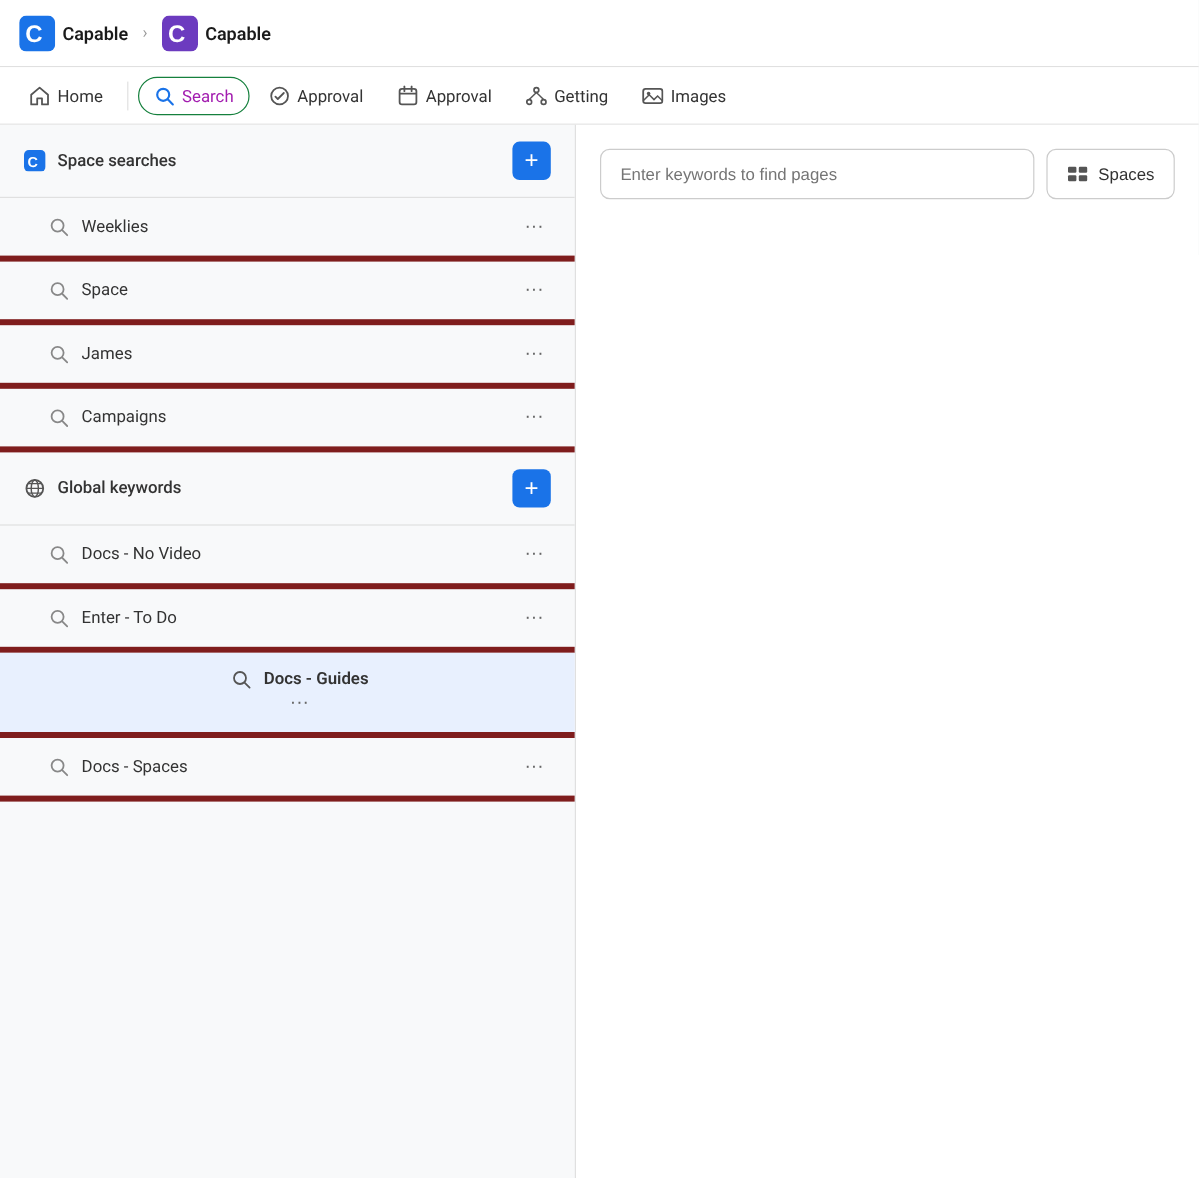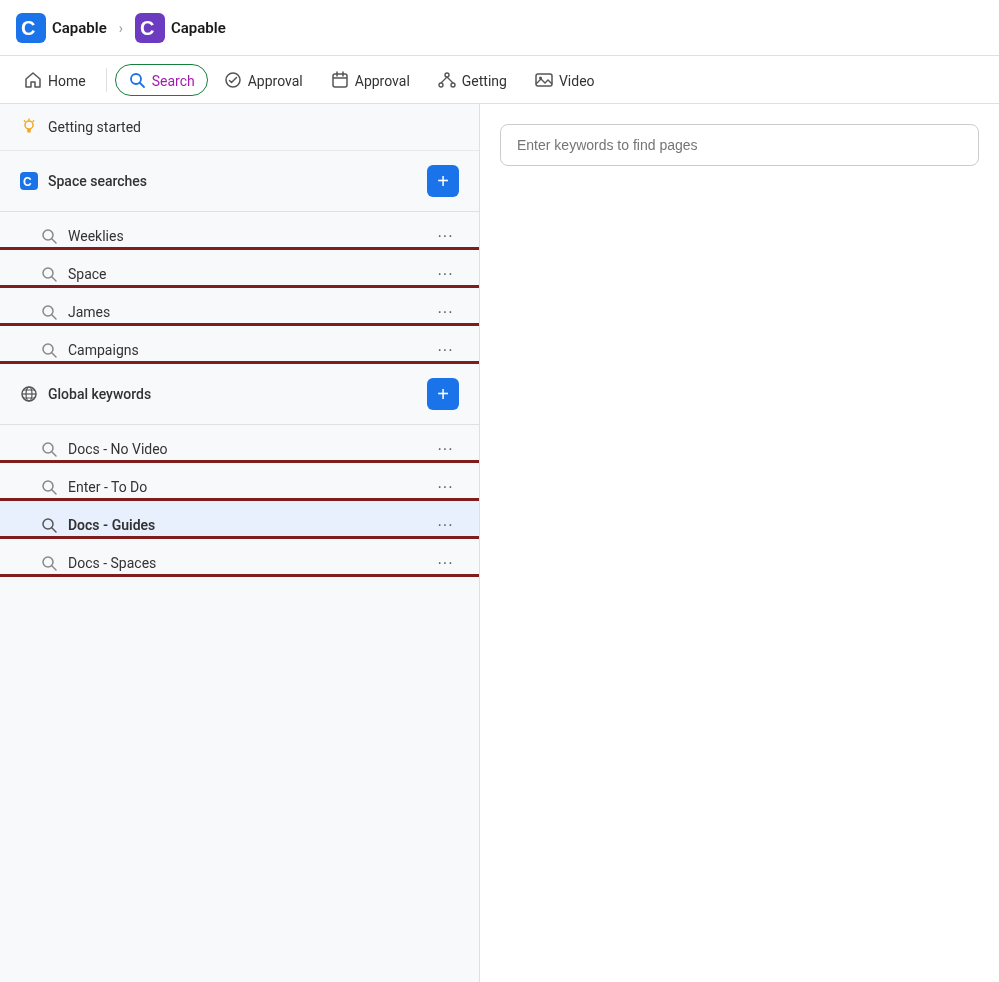--- a/index.html
+++ b/index.html
@@ -128,29 +128,30 @@
       color: white;
       font-size: 20px;
       font-weight: 300;
       line-height: 1;
     }
 
     .sidebar-sub-item {
       display: flex;
       align-items: center;
       justify-content: space-between;
-      padding: 13px 20px 0 40px;
-      border-bottom: 3px solid #7f1d1d;
+      padding: 13px 20px 13px 40px;
+      border-bottom: 5px solid #7f1d1d;
       cursor: pointer;
       font-size: 14px;
       color: #333;
     }
     .sidebar-sub-item.active {
       background: #e8f0fe;
       font-weight: 600;
+      flex-direction: column;
     }
     .sidebar-sub-item-left {
       display: flex;
       align-items: center;
       gap: 10px;
     }
     .more-btn {
       background: none;
       border: none;
       cursor: pointer;
@@ -271,39 +272,28 @@
     </svg>
     <span>Getting</span>
   </div>
 
   <div class="nav-item">
     <svg class="icon-svg" viewBox="0 0 18 18">
       <rect x="1" y="3" width="16" height="12" rx="2" fill="none" stroke="#555" stroke-width="1.5"></rect>
       <circle cx="5.5" cy="7" r="1.5" fill="#555"></circle>
       <polyline points="1,13 6,8 10,12 13,9 17,13" fill="none" stroke="#555" stroke-width="1.3"></polyline>
     </svg>
-    <span>Video</span>
+    <span>Images</span>
   </div>
 </div>
 
 <div class="main-layout">
 
   <div class="sidebar">
 
-    <div class="sidebar-section-item">
-      <svg class="icon-svg" viewBox="0 0 18 18">
-        <circle cx="9" cy="7" r="4" fill="none" stroke="#f5a623" stroke-width="1.5"></circle>
-        <path d="M7 11h4l-.5 3h-3z" fill="#f5a623"></path>
-        <line x1="7.5" y1="14" x2="10.5" y2="14" stroke="#f5a623" stroke-width="1.2"></line>
-        <line x1="9" y1="2" x2="9" y2="1" stroke="#f5a623" stroke-width="1.4" stroke-linecap="round"></line>
-        <line x1="13" y1="3.5" x2="13.7" y2="2.8" stroke="#f5a623" stroke-width="1.3" stroke-linecap="round"></line>
-        <line x1="5" y1="3.5" x2="4.3" y2="2.8" stroke="#f5a623" stroke-width="1.3" stroke-linecap="round"></line>
-      </svg>
-      <span>Getting started</span>
-    </div>
 
 
     <div class="sidebar-group-header">
       <div class="sidebar-group-header-left">
         <svg class="icon-svg" viewBox="0 0 18 18">
           <rect width="18" height="18" rx="4" fill="#1a73e8"></rect>
           <text x="3" y="14" font-size="12" font-weight="800" fill="white" font-family="Arial">C</text>
         </svg>
         <span>Space searches</span>
       </div>
@@ -410,16 +400,25 @@
         <span>Docs - Spaces</span>
       </div>
       <button class="more-btn">···</button>
     </div>
 
   </div>
 
   <div class="content-area">
     <div class="search-bar-row">
       <input type="text" class="search-input" placeholder="Enter keywords to find pages" style="">
+      <button class="spaces-btn">
+        <svg width="18" height="18" viewBox="0 0 18 18">
+          <rect x="1" y="3" width="7" height="5" rx="1" fill="#555"></rect>
+          <rect x="10" y="3" width="7" height="5" rx="1" fill="#555"></rect>
+          <rect x="1" y="10" width="7" height="5" rx="1" fill="#555"></rect>
+          <rect x="10" y="10" width="7" height="5" rx="1" fill="#555"></rect>
+        </svg>
+        <span>Spaces</span>
+      </button>
     </div>
   </div>
 
 </div>
 
 </body></html>

